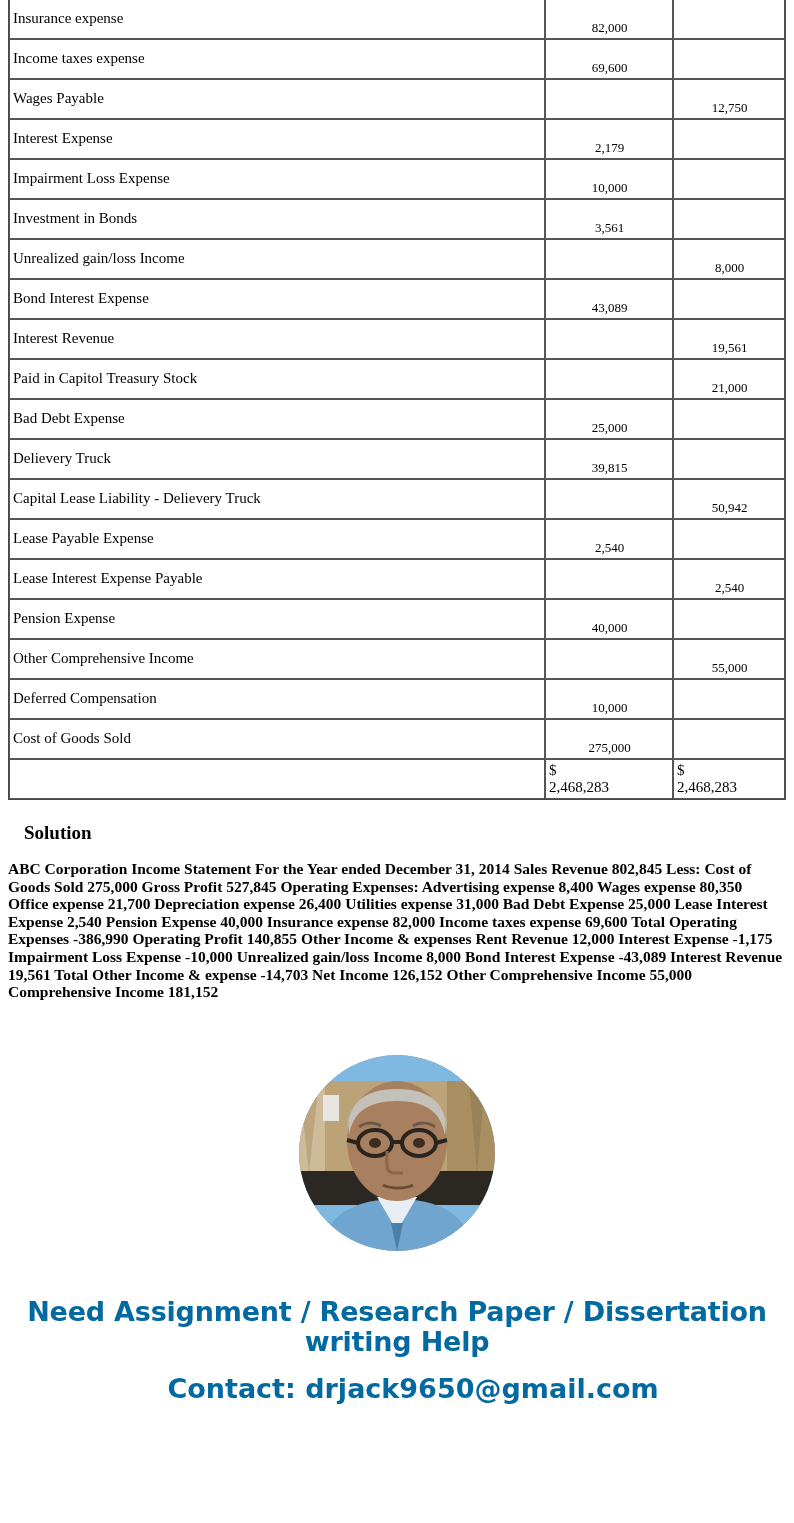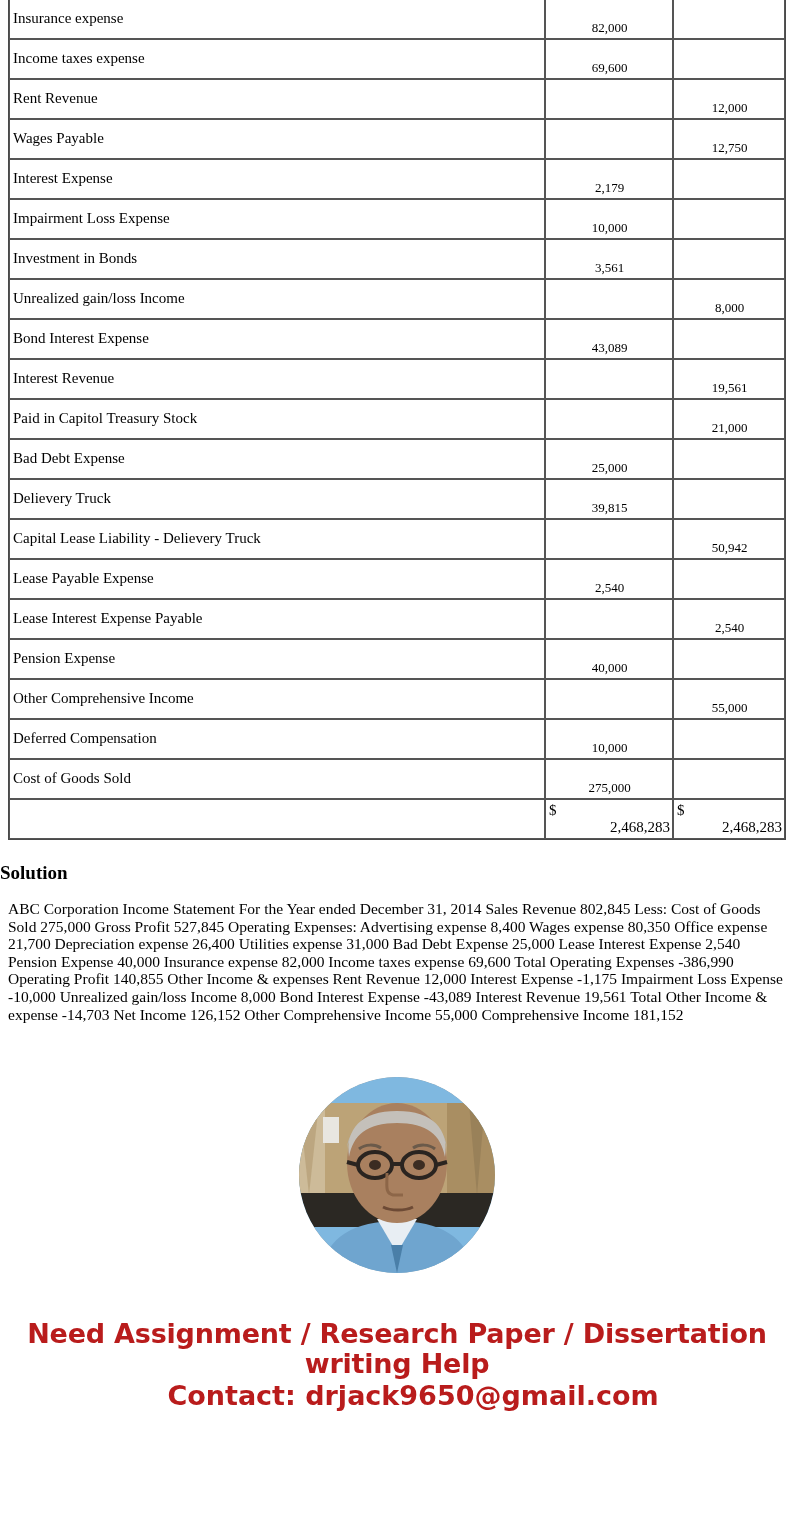--- a/index.html
+++ b/index.html
@@ -54,34 +54,35 @@
     text-align: center;
   }
   table.trial-balance tr:first-child td { border-top: none; }
 
   .total-cell {
     vertical-align: bottom;
     padding-bottom: 2px;
     line-height: 1.1;
   }
   .total-cell .cur { display: block; }
-  .total-cell .amt { display: block; text-align: right; }
+  .total-cell .amt { display: block; }
 
   
   .solution-heading {
     font-family: "Liberation Serif", "DejaVu Serif", serif;
     font-weight: bold;
     font-size: 19px;
-    margin: 22px 0 0 0;
+    margin: 22px 0 0 24px;
   }
   .solution-body {
     font-size: 15.5px;
     line-height: 17.6px;
     text-align: left;
     margin: 16px 9px 0 8px;
+    font-weight: bold;
   }
 
   
   .avatar-row {
     width: 100%;
     text-align: center;
     margin-top: 54px;
   }
   .avatar {
     display: inline-block;
@@ -93,32 +94,32 @@
     background: #8aa0ae;
   }
   .avatar svg { display: block; }
 
   
   .promo {
     margin-top: 42px;
     text-align: center;
     font-family: "DejaVu Sans", "Liberation Sans", sans-serif;
     font-weight: bold;
-    color: #b91c1c;
+    color: #0369a1;
   }
   .promo-line1 {
     font-size: 27px;
     line-height: 30px;
     letter-spacing: -0.2px;
     padding: 0 14px;
   }
   .promo-line2 {
     font-size: 27px;
     line-height: 31px;
-    margin-top: 1px;
+    margin-top: 16px;
     padding-left: 32px;
   }
 </style>
 </head>
 <body>
 
 <div class="tb-wrap">
   <table class="trial-balance">
     <colgroup>
       <col class="c-label">
@@ -128,25 +129,20 @@
     <tbody id="tb-body">
         <tr>
           <td class="label">Insurance expense</td>
           <td class="num">82,000</td>
           <td class="num"></td>
         </tr>
         <tr>
           <td class="label">Income taxes expense</td>
           <td class="num">69,600</td>
           <td class="num"></td>
-        </tr>
-        <tr>
-          <td class="label">Rent Revenue</td>
-          <td class="num"></td>
-          <td class="num">12,000</td>
         </tr>
         <tr>
           <td class="label">Wages Payable</td>
           <td class="num"></td>
           <td class="num">12,750</td>
         </tr>
         <tr>
           <td class="label">Interest Expense</td>
           <td class="num">2,179</td>
           <td class="num"></td>

